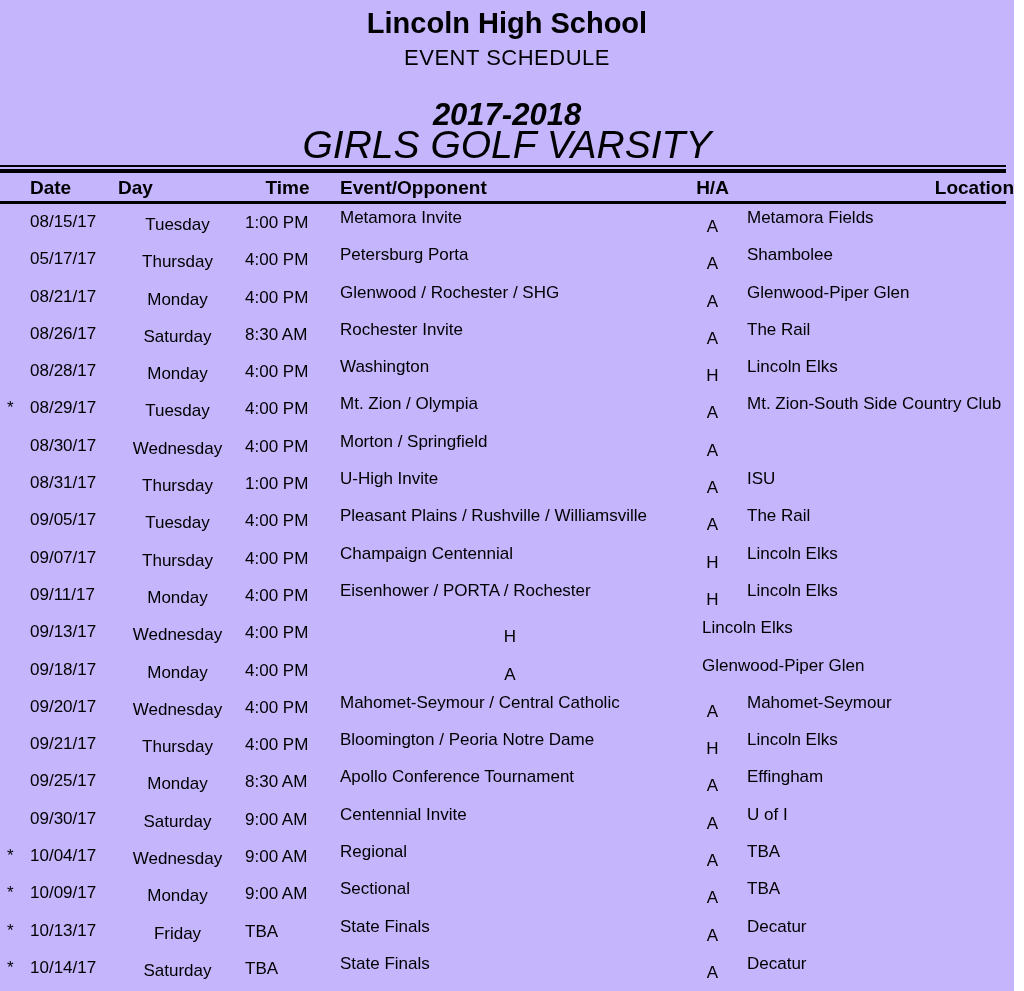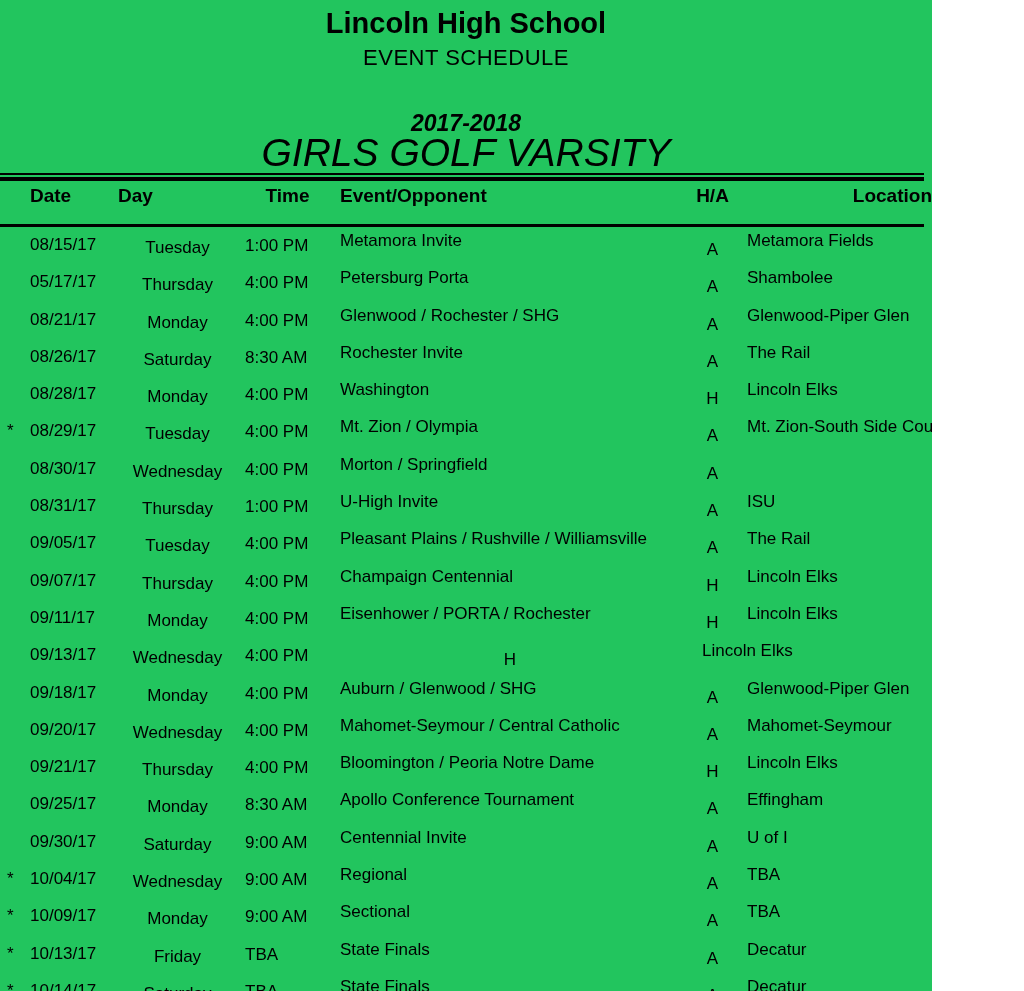--- a/index.html
+++ b/index.html
@@ -4,41 +4,41 @@
 <style>
   * { margin:0; padding:0; box-sizing:border-box; }
   html,body { background:#ffffff; }
   body {
     font-family:"Liberation Sans", sans-serif;
     color:#000000;
     -webkit-font-smoothing:antialiased;
   }
   .page {
     position:relative;
-    width:932px;
+    width:1014px;
     height:991px;
-    background:#22c55e;
+    background:#c4b5fd;
     overflow:hidden;
   }
 
   
   .titles { text-align:center; }
   .school {
     margin-top:6px;
     font-size:29px; line-height:34px;
     font-weight:bold;
   }
   .event-title {
     font-size:22px; line-height:36px;
     font-weight:normal;
     letter-spacing:0.5px;
   }
   .season {
-    margin-top:34px;
-    font-size:23px; line-height:26px;
+    margin-top:26px;
+    font-size:31px; line-height:26px;
     font-weight:bold; font-style:italic;
   }
   .team {
     font-size:39px; line-height:34px;
     font-style:italic;
   }
 
   
   .rules { margin-top:3px; margin-right:8px; }
   .rule-thin  { height:2px; background:#000; }
@@ -47,21 +47,21 @@
   .rule-mid   { height:3px; background:#000; margin-right:8px; }
 
   
   .grid {
     display:grid;
     grid-template-columns:30px 80px 135px 85px 360px 45px 1fr;
   }
   .hdr {
     font-weight:bold;
     font-size:19px; line-height:20px;
-    padding-top:5px; padding-bottom:18px;
+    padding-top:5px; padding-bottom:3px;
   }
   .hdr .h-date  { text-align:left; }
   .hdr .h-day   { text-align:left; padding-left:8px; }
   .hdr .h-time  { text-align:center; }
   .hdr .h-event { text-align:left; padding-left:10px; }
   .hdr .h-ha    { text-align:center; }
   .hdr .h-loc   { text-align:right; padding-left:27px; }
 
   .row {
     height:37.3px;
@@ -223,21 +223,20 @@
       <div class="c-time">4:00 PM</div>
       <div class="c-ha">H</div>
       <div class="c-loc">Lincoln Elks</div>
     </div>
 
     <div class="grid row">
       <div class="c-star"></div>
       <div class="c-date">09/18/17</div>
       <div class="c-day">Monday</div>
       <div class="c-time">4:00 PM</div>
-      <div class="c-event">Auburn / Glenwood / SHG</div>
       <div class="c-ha">A</div>
       <div class="c-loc">Glenwood-Piper Glen</div>
     </div>
 
     <div class="grid row">
       <div class="c-star"></div>
       <div class="c-date">09/20/17</div>
       <div class="c-day">Wednesday</div>
       <div class="c-time">4:00 PM</div>
       <div class="c-event">Mahomet-Seymour / Central Catholic</div>

